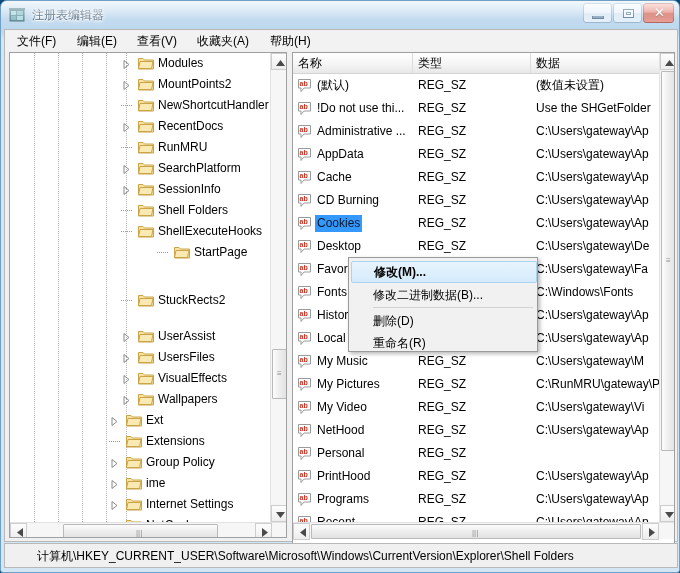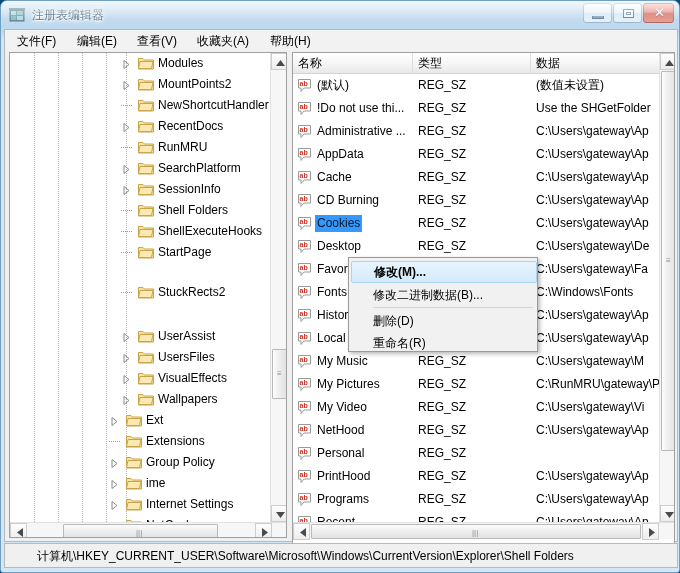--- a/index.html
+++ b/index.html
@@ -414,29 +414,29 @@
             <div class="tree-label" style="left: 148px;">Shell Folders</div>
           </div>
           <div class="tree-row" style="top: 168px;">
             <div class="tree-dots" style="left: 111px;"></div>
             <div class="tree-folder" style="left: 128px;"><svg width="16" height="14" viewBox="0 0 16 14">
                 <path d="M0.5 2.5 L5 2.5 L6.5 4 L15.5 4 L15.5 13 L0.5 13 Z" fill="#f7e2a0" stroke="#c9a448"></path>
                 <path d="M2 5.5 L15 5.5 L13.5 12.5 L0.5 12.5 Z" fill="#fbe9b4" stroke="#c9a448"></path>
               </svg></div>
             <div class="tree-label" style="left: 148px;">ShellExecuteHooks</div>
           </div>
-          <div class="tree-row" style="top: 189px;">
+          <div class="tree-row" style="top: 189px; margin-left: 36px;">
             <div class="tree-dots" style="left: 111px;"></div>
             <div class="tree-folder" style="left: 128px;"><svg width="16" height="14" viewBox="0 0 16 14">
                 <path d="M0.5 2.5 L5 2.5 L6.5 4 L15.5 4 L15.5 13 L0.5 13 Z" fill="#f7e2a0" stroke="#c9a448"></path>
                 <path d="M2 5.5 L15 5.5 L13.5 12.5 L0.5 12.5 Z" fill="#fbe9b4" stroke="#c9a448"></path>
               </svg></div>
             <div class="tree-label" style="left: 148px;">StartPage</div>
           </div>
-          <div class="tree-row" style="top: 229px;">
+          <div class="tree-row" style="top: 237px;">
             <div class="tree-dots" style="left: 111px;"></div>
             <div class="tree-folder" style="left: 128px;"><svg width="16" height="14" viewBox="0 0 16 14">
                 <path d="M0.5 2.5 L5 2.5 L6.5 4 L15.5 4 L15.5 13 L0.5 13 Z" fill="#f7e2a0" stroke="#c9a448"></path>
                 <path d="M2 5.5 L15 5.5 L13.5 12.5 L0.5 12.5 Z" fill="#fbe9b4" stroke="#c9a448"></path>
               </svg></div>
             <div class="tree-label" style="left: 148px;">StuckRects2</div>
           </div>
           <div class="tree-row" style="top: 273px;">
             <div class="tree-arrow" style="left: 112px;">
               <svg width="9" height="9" viewBox="0 0 9 9">

